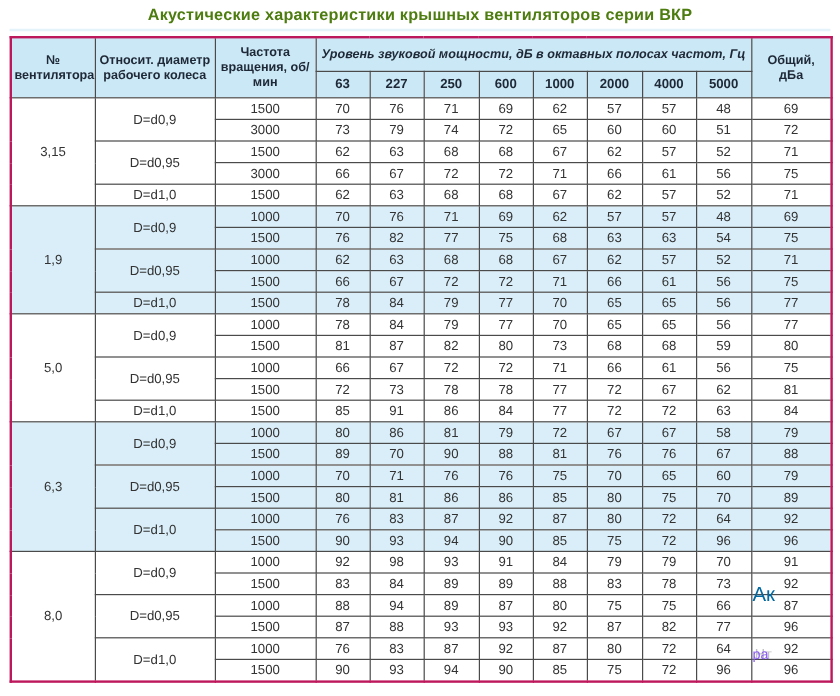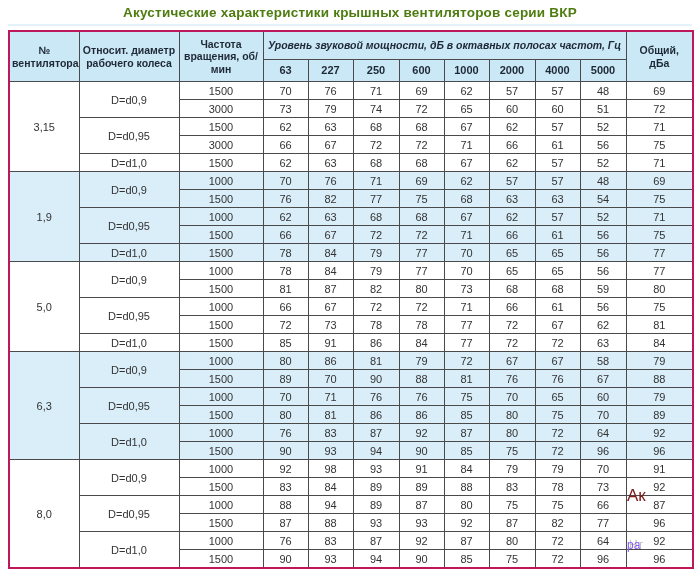--- a/index.html
+++ b/index.html
@@ -75,21 +75,21 @@
   table.acoustic tbody tr.shaded td {
     background: #d9eef9;
   }
   .watermark-frag {
     position: absolute;
     color: #b9b9b9;
     font-family: "Liberation Sans", sans-serif;
     pointer-events: none;
     z-index: 5;
   }
-  .wm-0 { left: 627px; top: 486px; font-size: 17px; color: #7f1d1d; text-align: right; }
+  .wm-0 { left: 627px; top: 486px; font-size: 17px; color: #0369a1; text-align: right; }
   .wm-1 { left: 629px; top: 538px; font-size: 12px; color: #c2c2c2; }
   .wm-2 { left: 627px; top: 538px; font-size: 12px; color: #8b5cf6; }
 </style>
 </head>
 <body>
 
 <div>
   <h1 class="title">Акустические характеристики крышных вентиляторов серии ВКР</h1>
   <div class="title-underline"></div>
 

